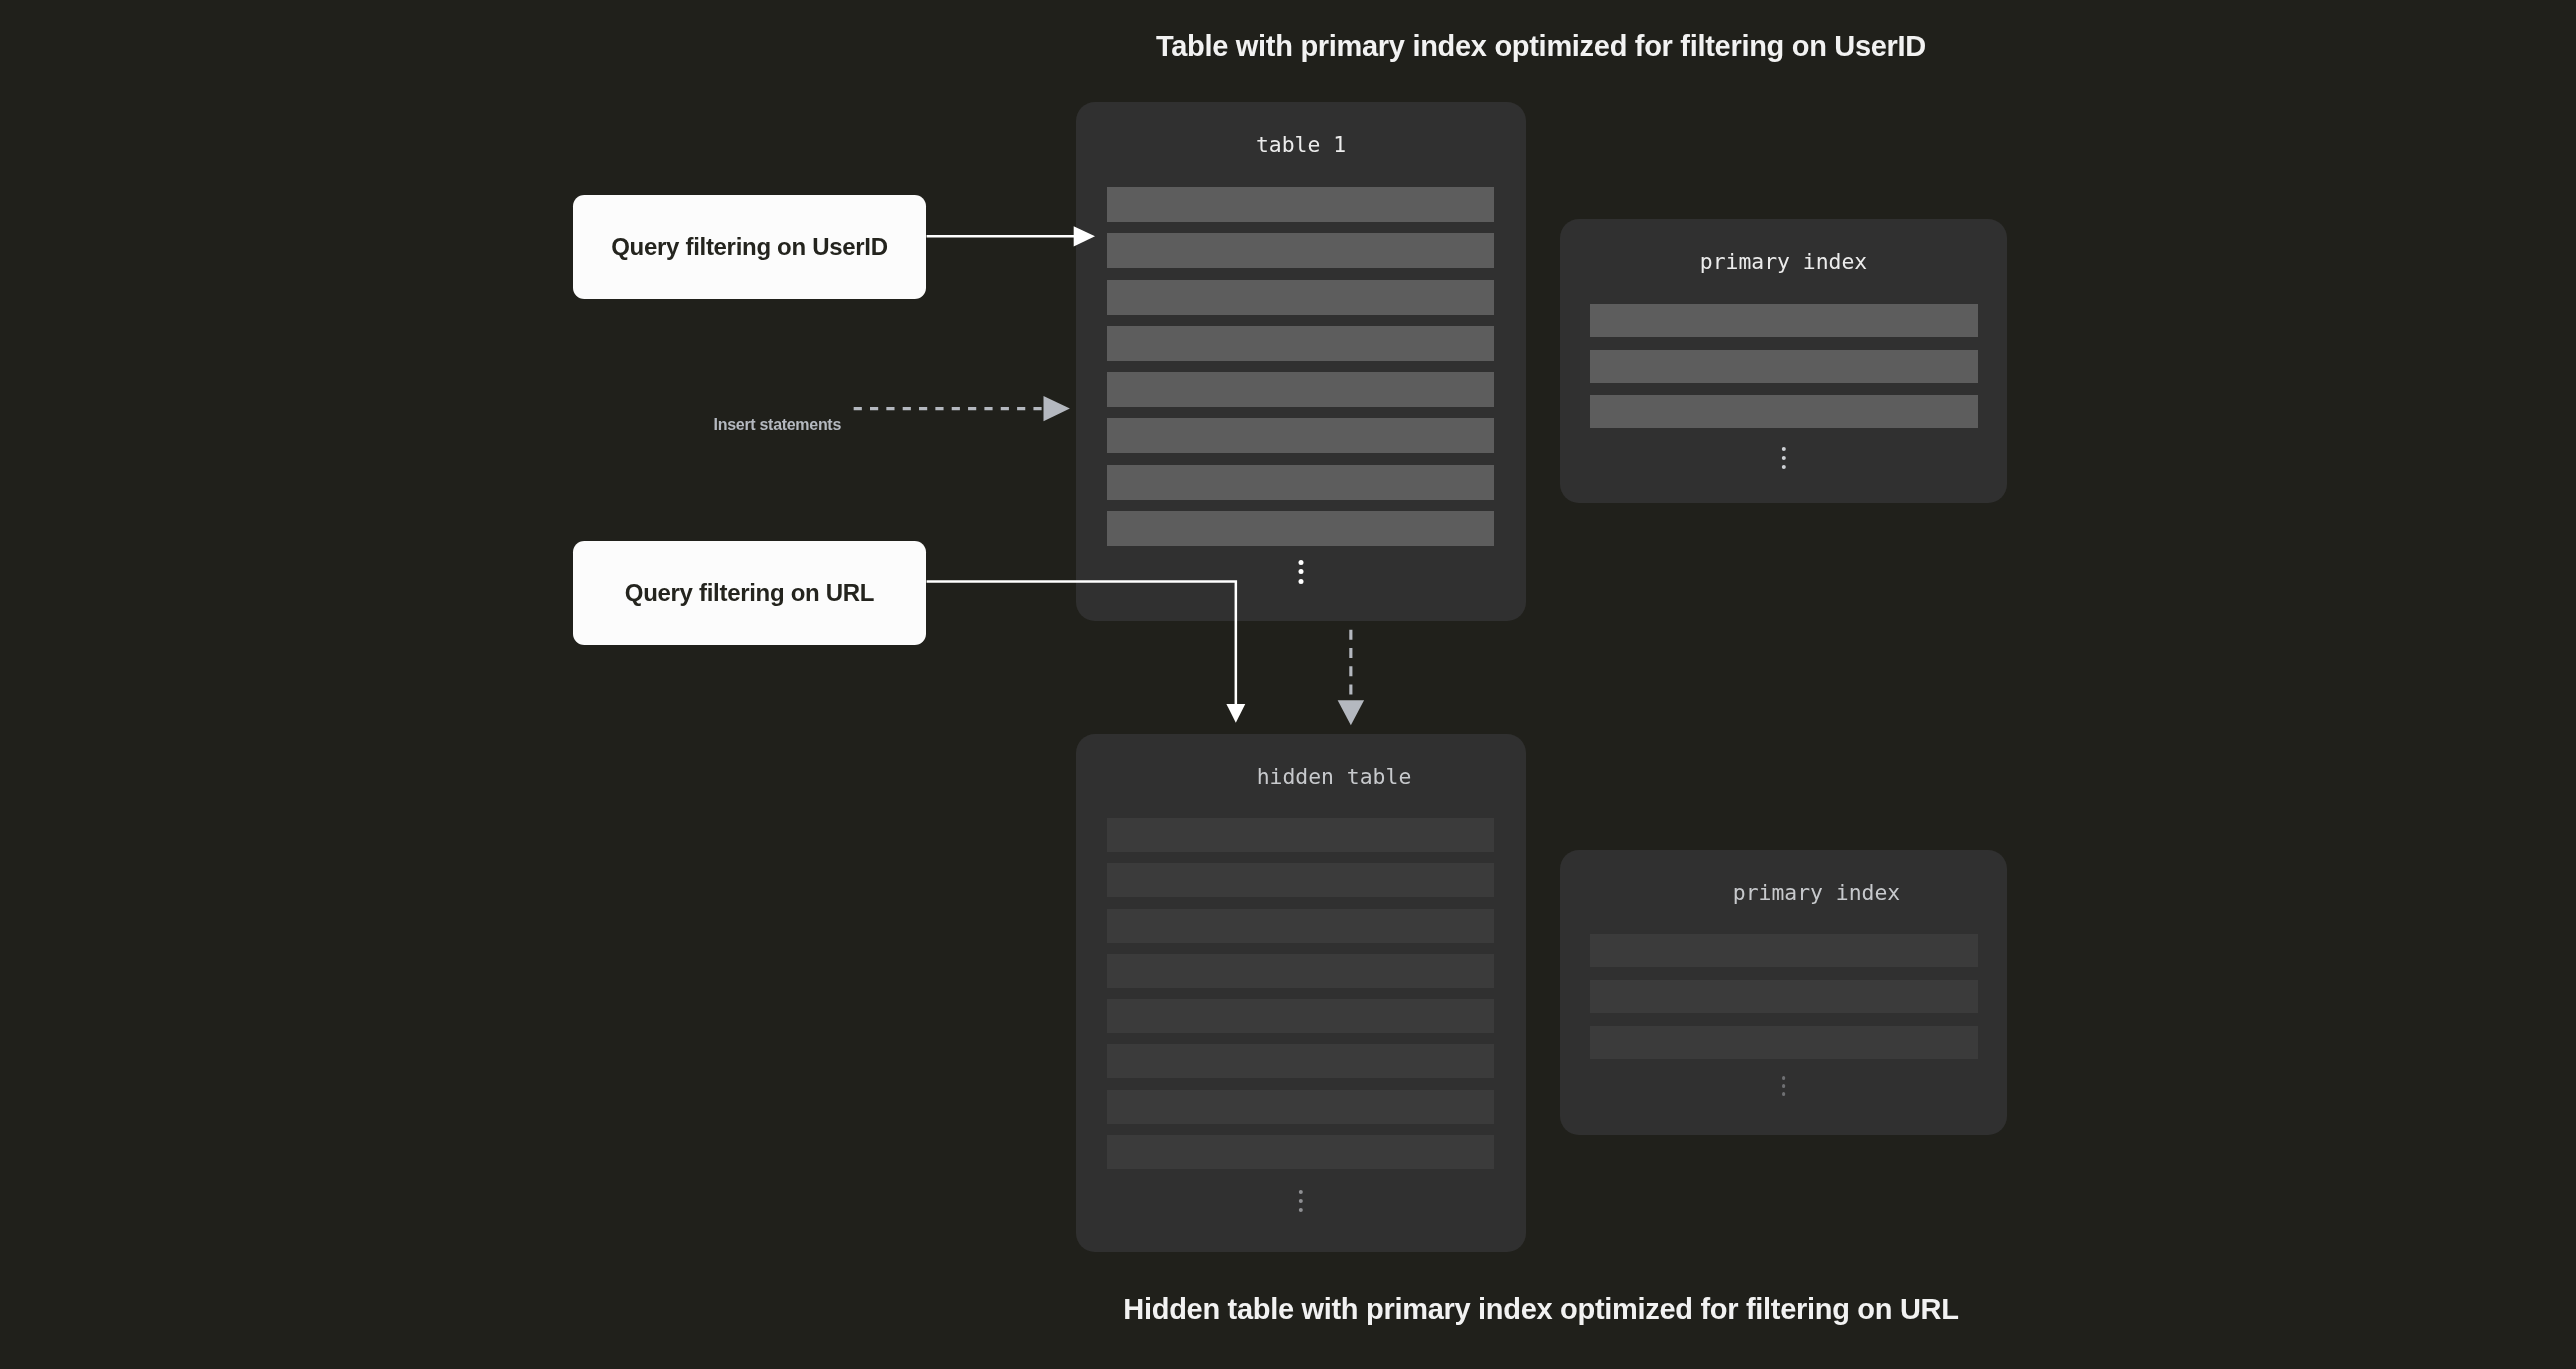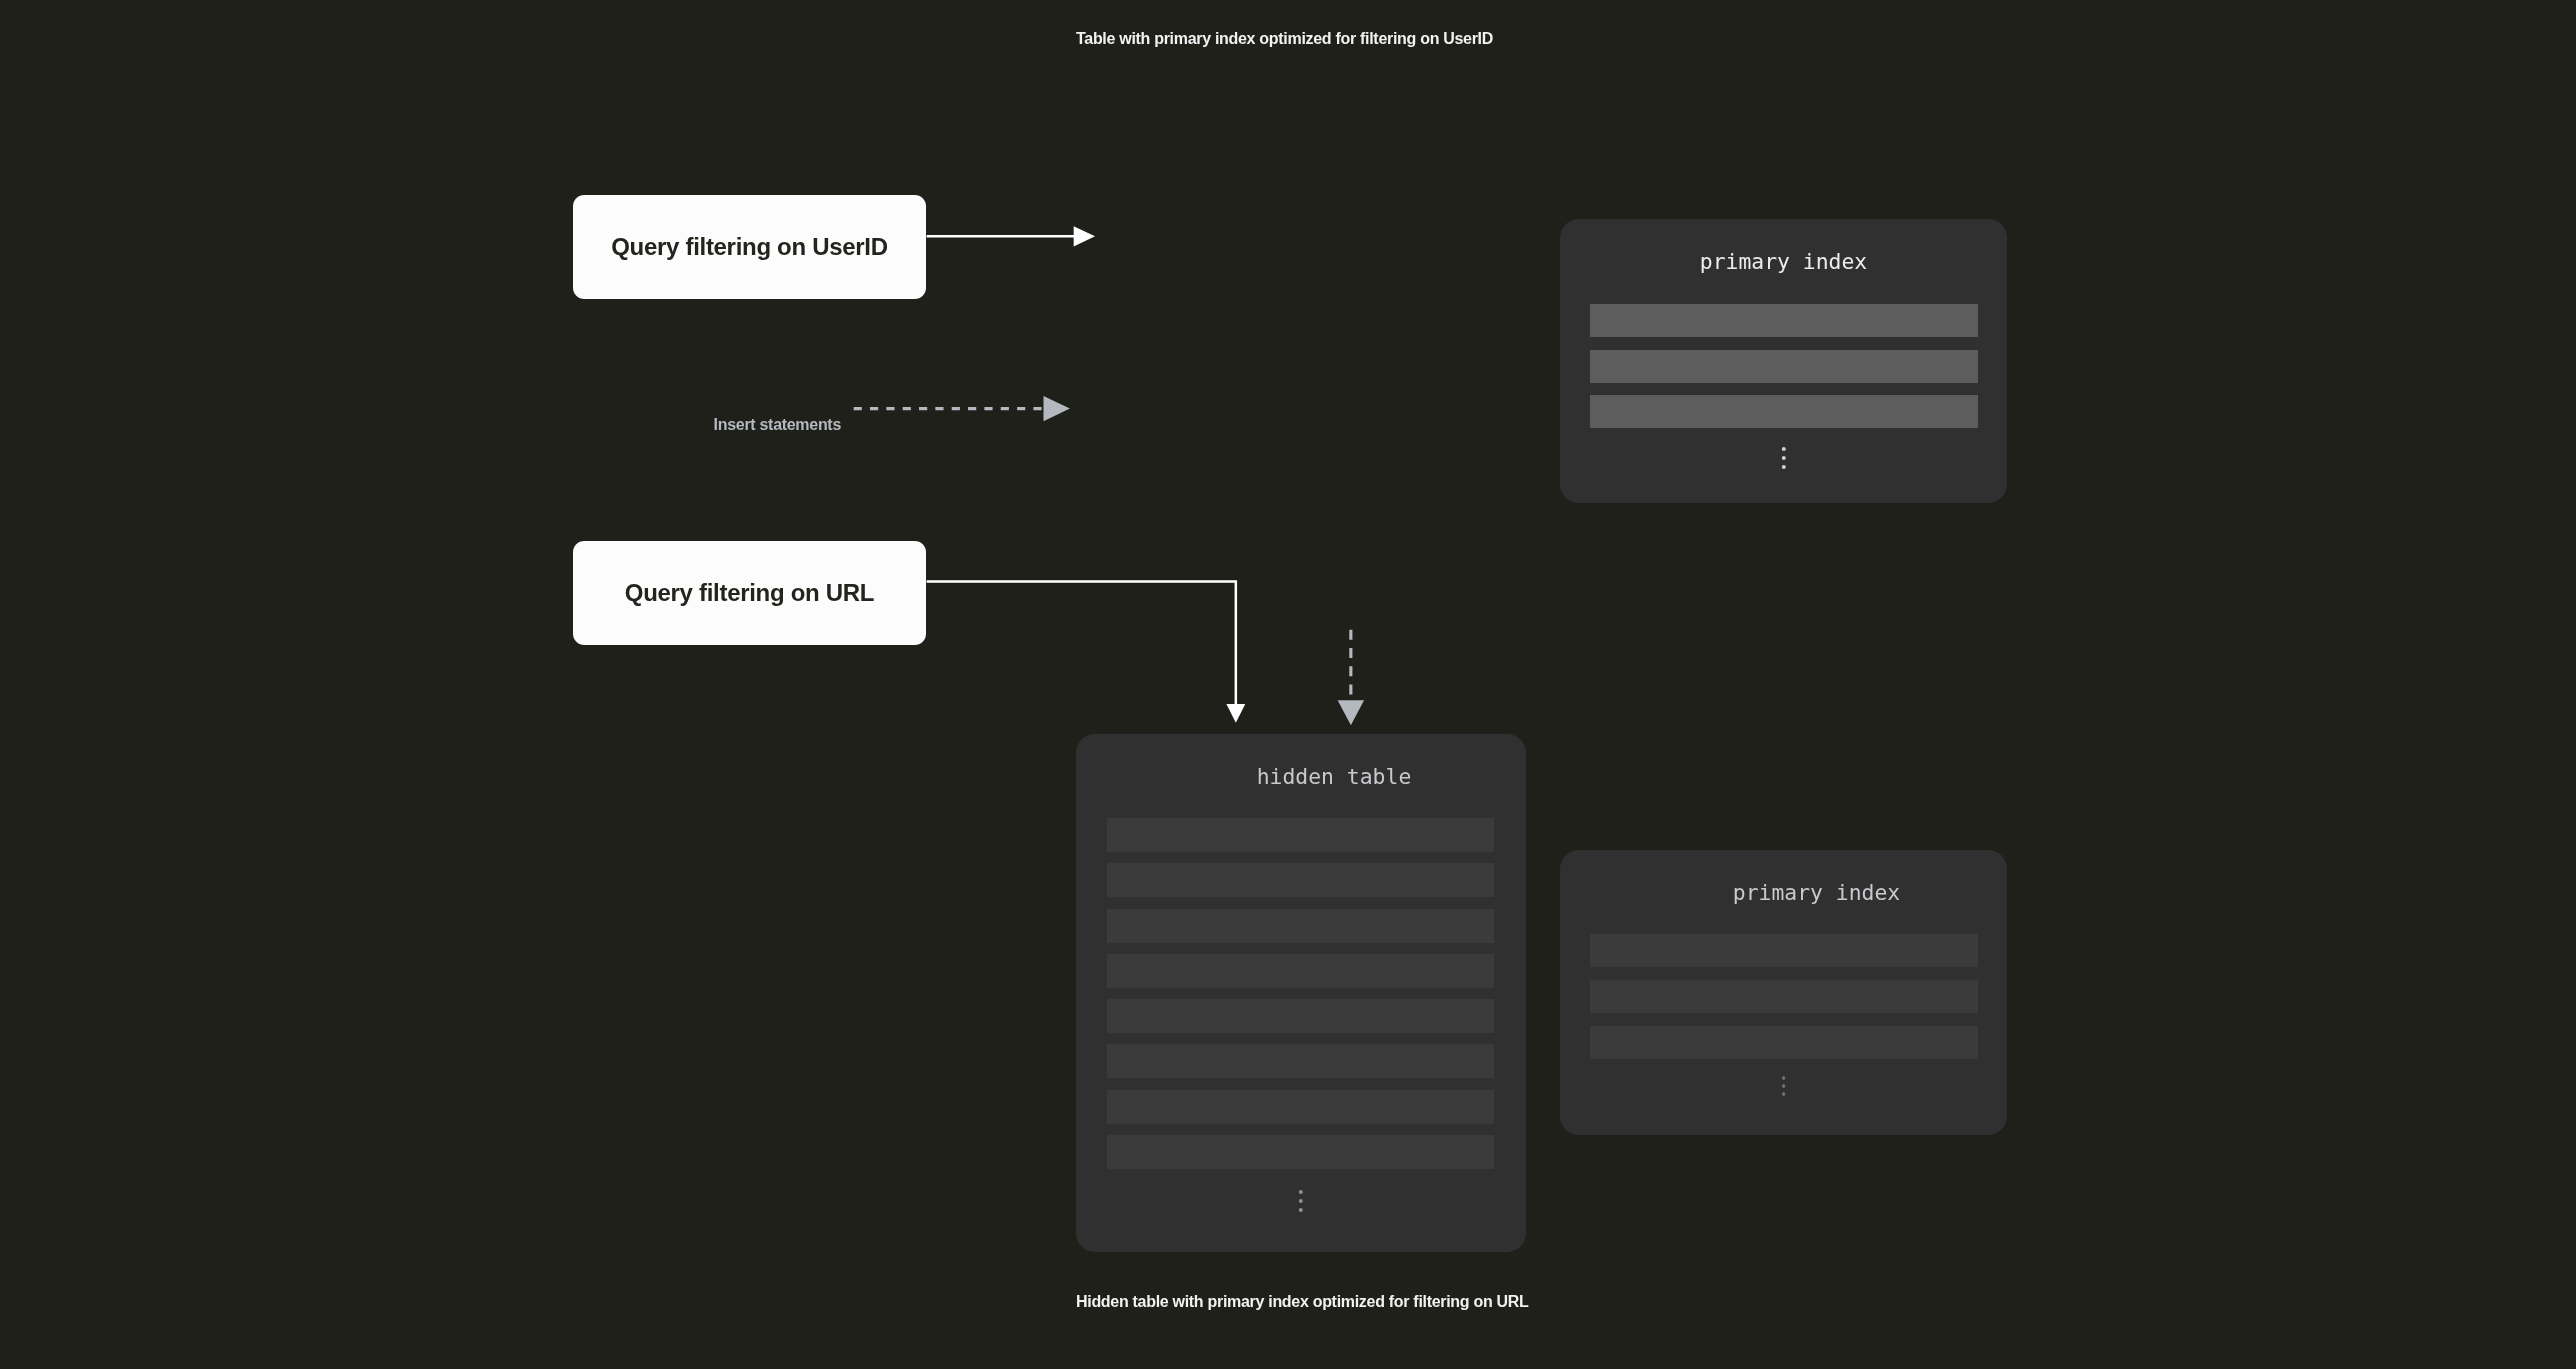--- a/index.html
+++ b/index.html
@@ -8,22 +8,22 @@
     --arrow-white:#ffffff; --arrow-gray:#b4b8bf;
     --label-bright:#ececec; --label-dim:#c7c9cc;
   }
   html,body{margin:0;padding:0;background:var(--background);}
   .canvas{
     position:relative; width:2576px; height:1369px; overflow:hidden;
     background:var(--background);
     font-family:"Liberation Sans", sans-serif;
   }
   .title{
-    position:absolute; left:1076px; width:930px; 
-    font-size:16px; font-weight:bold; color:var(--text-white); letter-spacing:-0.3px;
+    position:absolute; left:1076px; width:930px; text-align:center;
+    font-size:29px; font-weight:bold; color:var(--text-white); letter-spacing:-0.3px;
   }
   .title.top{top:29.5px;}
   .title.bottom{top:1293px;}
   .panel{
     position:absolute; background:var(--panel); border-radius:19px;
   }
   .panel-label{
     position:absolute; top:32px; left:0; width:100%; text-align:center;
     font-family:"DejaVu Sans Mono", monospace; font-size:21.4px; line-height:21.4px;
     color:var(--label-bright);
@@ -65,20 +65,38 @@
   .fill-gray{fill:var(--arrow-gray); stroke:none;}
 </style>
 </head>
 <body>
 
 <div class="canvas">
 
   <div class="title top">Table with primary index optimized for filtering on UserID</div>
   <div class="title bottom">Hidden table with primary index optimized for filtering on URL</div>
 
+  <div class="panel" style="left:1076px;top:102px;width:450px;height:519px;">
+    <div class="panel-label">table 1</div>
+    <div class="rows bright pitch-73" style="left:31px;top:85px;width:387px;">
+        <div class="row"></div>
+        <div class="row"></div>
+        <div class="row"></div>
+        <div class="row"></div>
+        <div class="row"></div>
+        <div class="row"></div>
+        <div class="row"></div>
+        <div class="row"></div>
+      </div>
+    <div class="dots white" style="top:458px;">
+        <i></i>
+        <i></i>
+        <i></i>
+      </div>
+  </div>
 
   <div class="panel" style="left:1560px;top:219px;width:447px;height:284px;">
     <div class="panel-label">primary index</div>
     <div class="rows bright idx-bright" style="left:29.5px;top:85px;width:388px;">
         <div class="row"></div>
         <div class="row"></div>
         <div class="row"></div>
       </div>
     <div class="dots light" style="top:228px;">
         <i></i>

